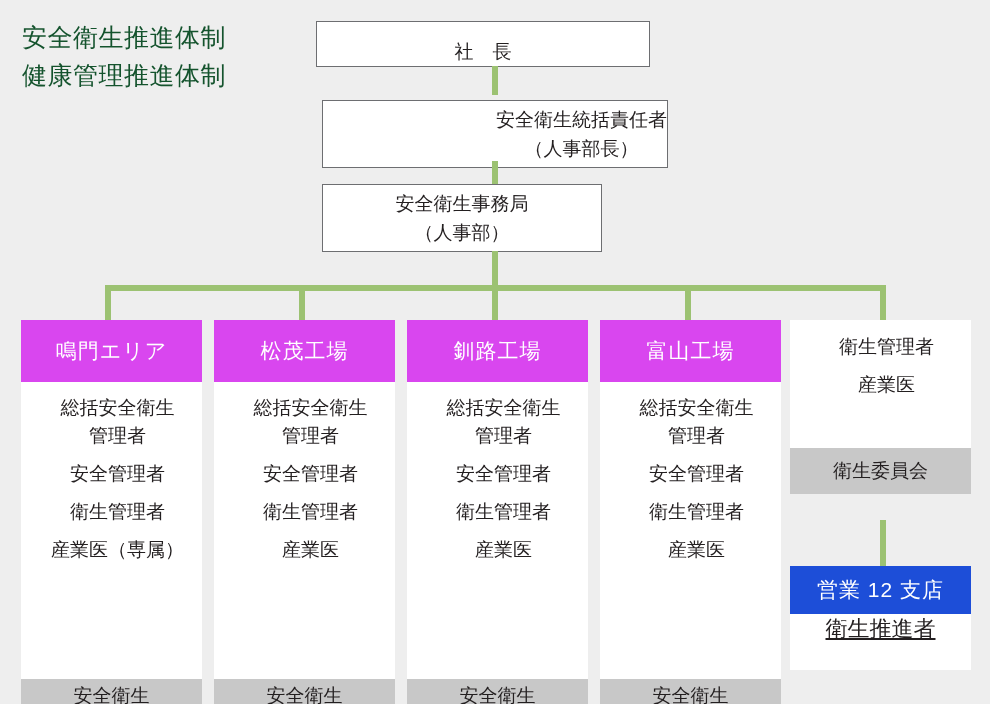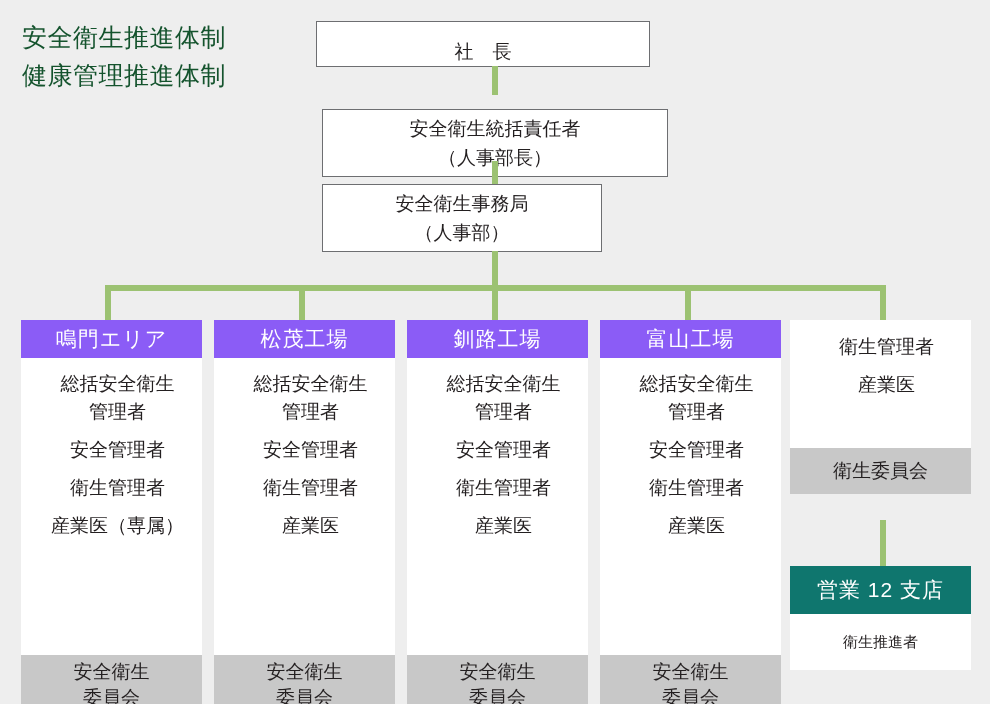--- a/index.html
+++ b/index.html
@@ -45,21 +45,21 @@
     align-items: center;
     justify-content: center;
     text-align: center;
   }
   .topbox .tb-text {
     font-size: 19px;
     line-height: 29px;
     color: #231f20;
   }
   #box-president { left: 316px; top: 21px;  width: 334px; height: 46px; align-items: flex-end; }
-  #box-chief     { left: 322px; top: 109px;  width: 346px; height: 68px; }
+  #box-chief     { left: 322px; top: 100px;  width: 346px; height: 68px; justify-content: flex-end; }
   #box-office    { left: 322px; top: 184px; width: 280px; height: 68px; }
 
   
   .conn {
     position: absolute;
     background: #9cc272;
   }
   .v-conn { width: 6px; }
   .h-conn { height: 6px; }
 
@@ -80,22 +80,22 @@
     top: 320px;
     width: 181px;
   }
   #unit-1 { left: 21px;  }
   #unit-2 { left: 214px; }
   #unit-3 { left: 407px; }
   #unit-4 { left: 600px; }
   #unit-5 { left: 790px; }
 
   .unit-header {
-    height: 38px;
-    background: #8b5cf6;
+    height: 62px;
+    background: #d946ef;
     color: #ffffff;
     font-size: 21px;
     display: flex;
     align-items: center;
     justify-content: center;
     letter-spacing: 1px;
     box-sizing: border-box;
   }
   .unit-body {
     background: #ffffff;
@@ -138,38 +138,39 @@
 
   
   .branch {
     position: absolute;
     left: 790px;
     top: 566px;
     width: 181px;
   }
   .branch-header {
     height: 48px;
-    background: #0f766e;
+    background: #1d4ed8;
     color: #ffffff;
     font-size: 21px;
     display: flex;
     align-items: center;
     justify-content: center;
     letter-spacing: 1px;
     box-sizing: border-box;
   }
   .branch-body {
     height: 56px;
     background: #ffffff;
     display: flex;
-    align-items: center;
-    justify-content: center;
-    font-size: 15px;
-    color: #231f20;
-    box-sizing: border-box;
+    align-items: flex-start;
+    justify-content: center;
+    font-size: 22px;
+    color: #231f20;
+    box-sizing: border-box;
+    text-decoration: underline;
   }
 </style>
 </head>
 <body>
 
 <div id="chart">
 
   <div class="title-block">
     <div class="title-line">安全衛生推進体制</div>
     <div class="title-line">健康管理推進体制</div>

